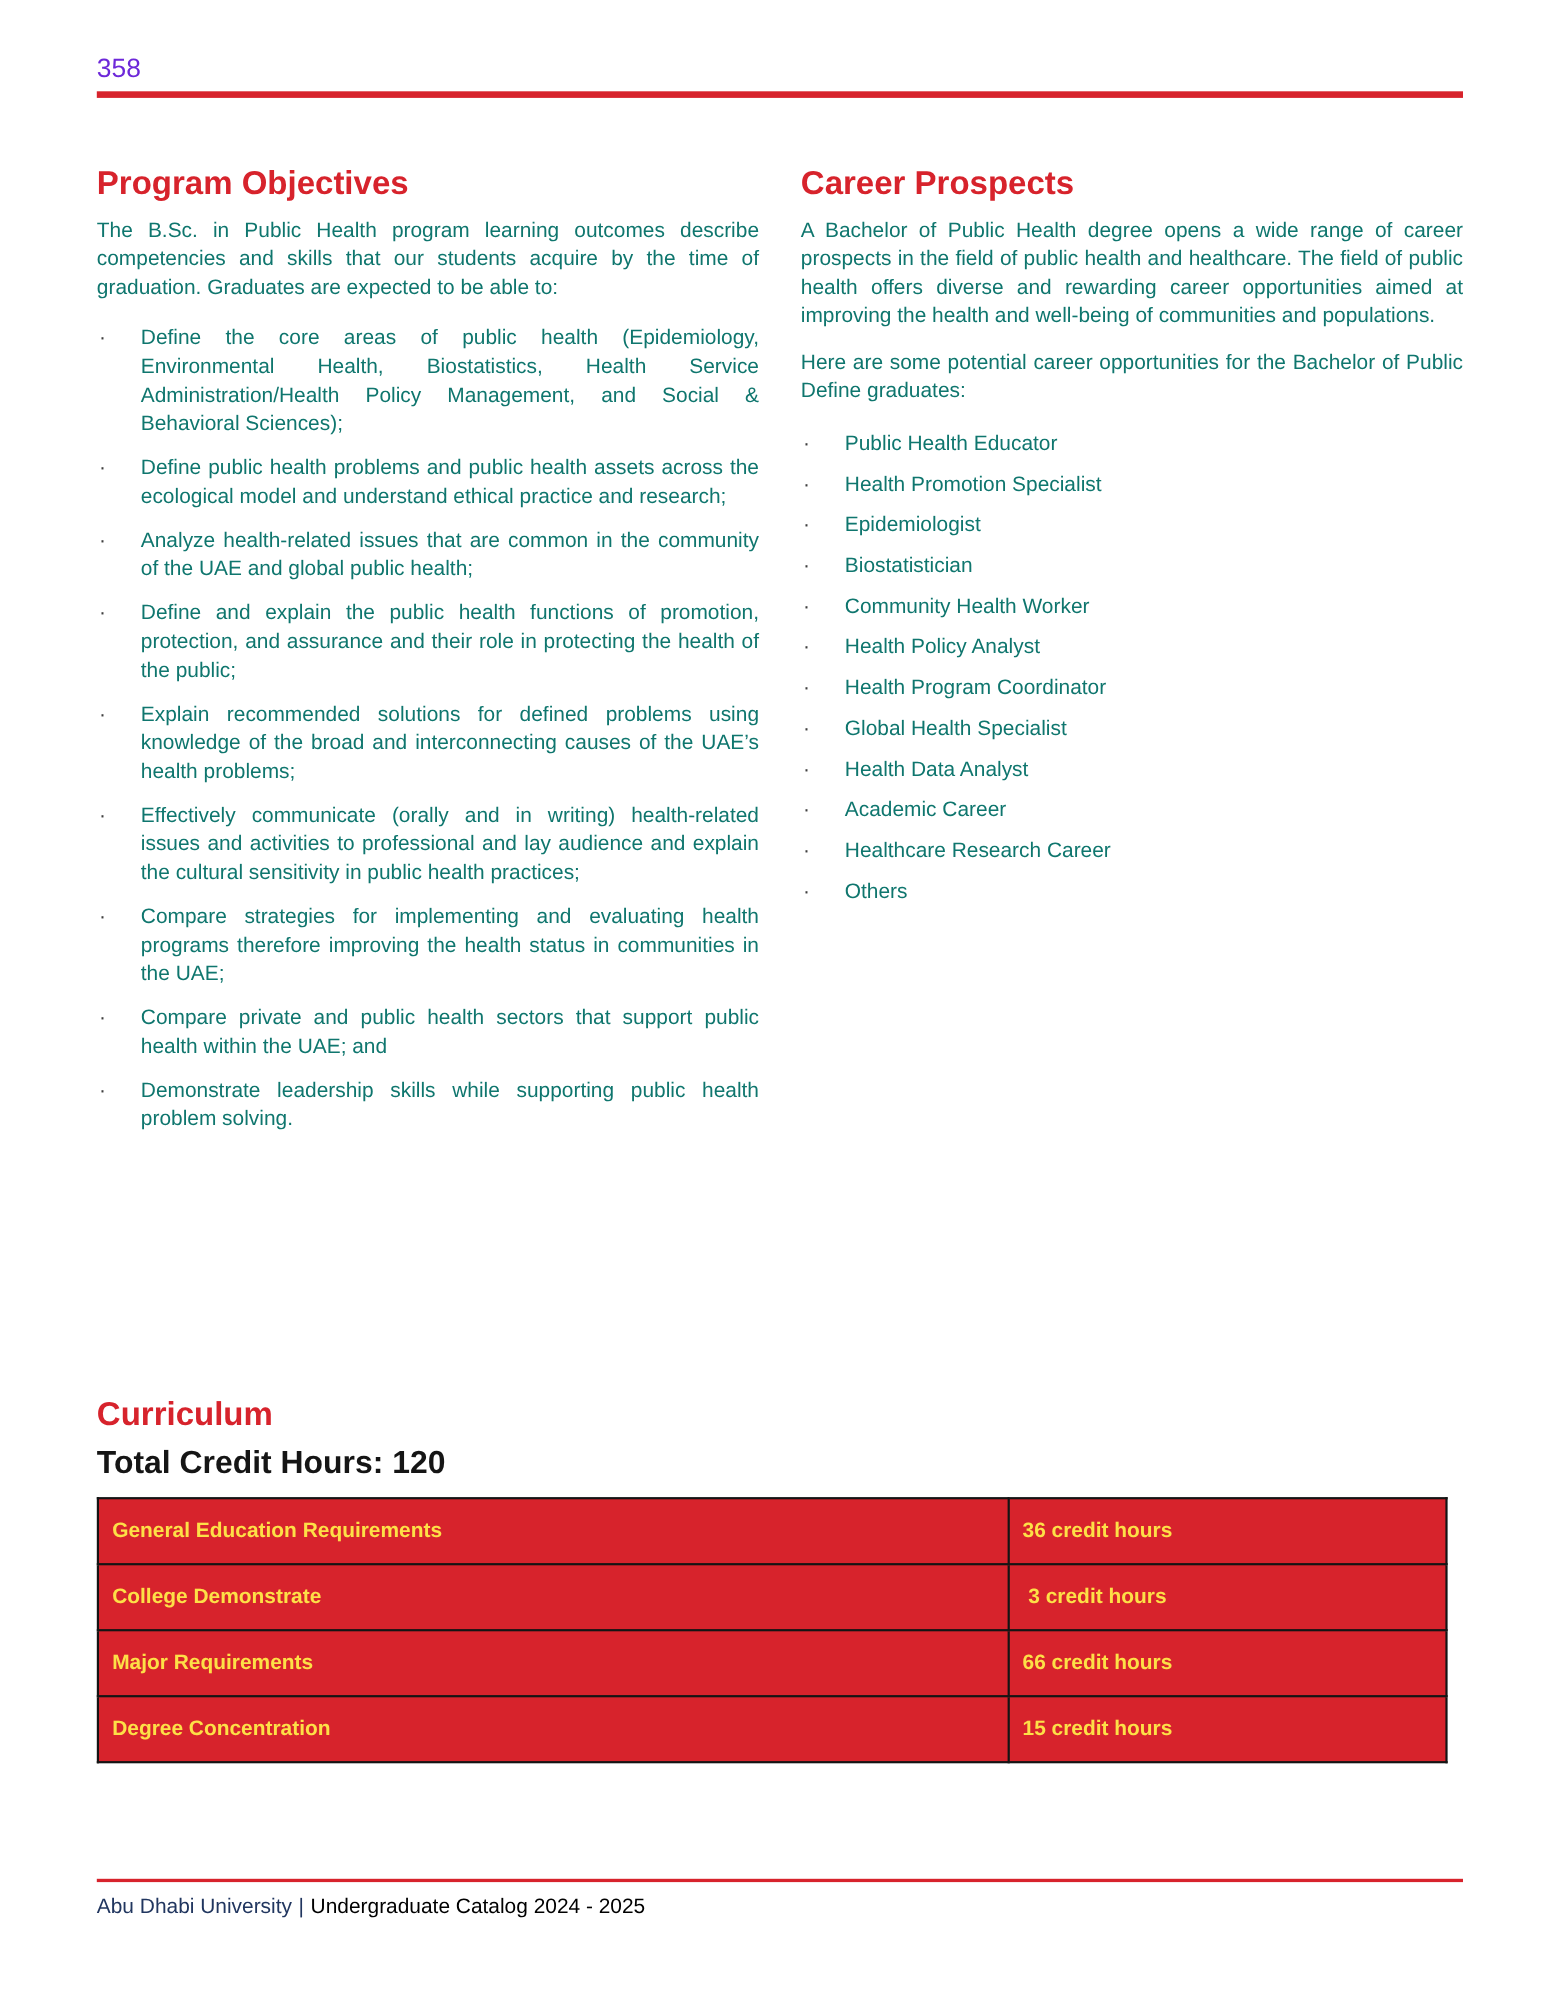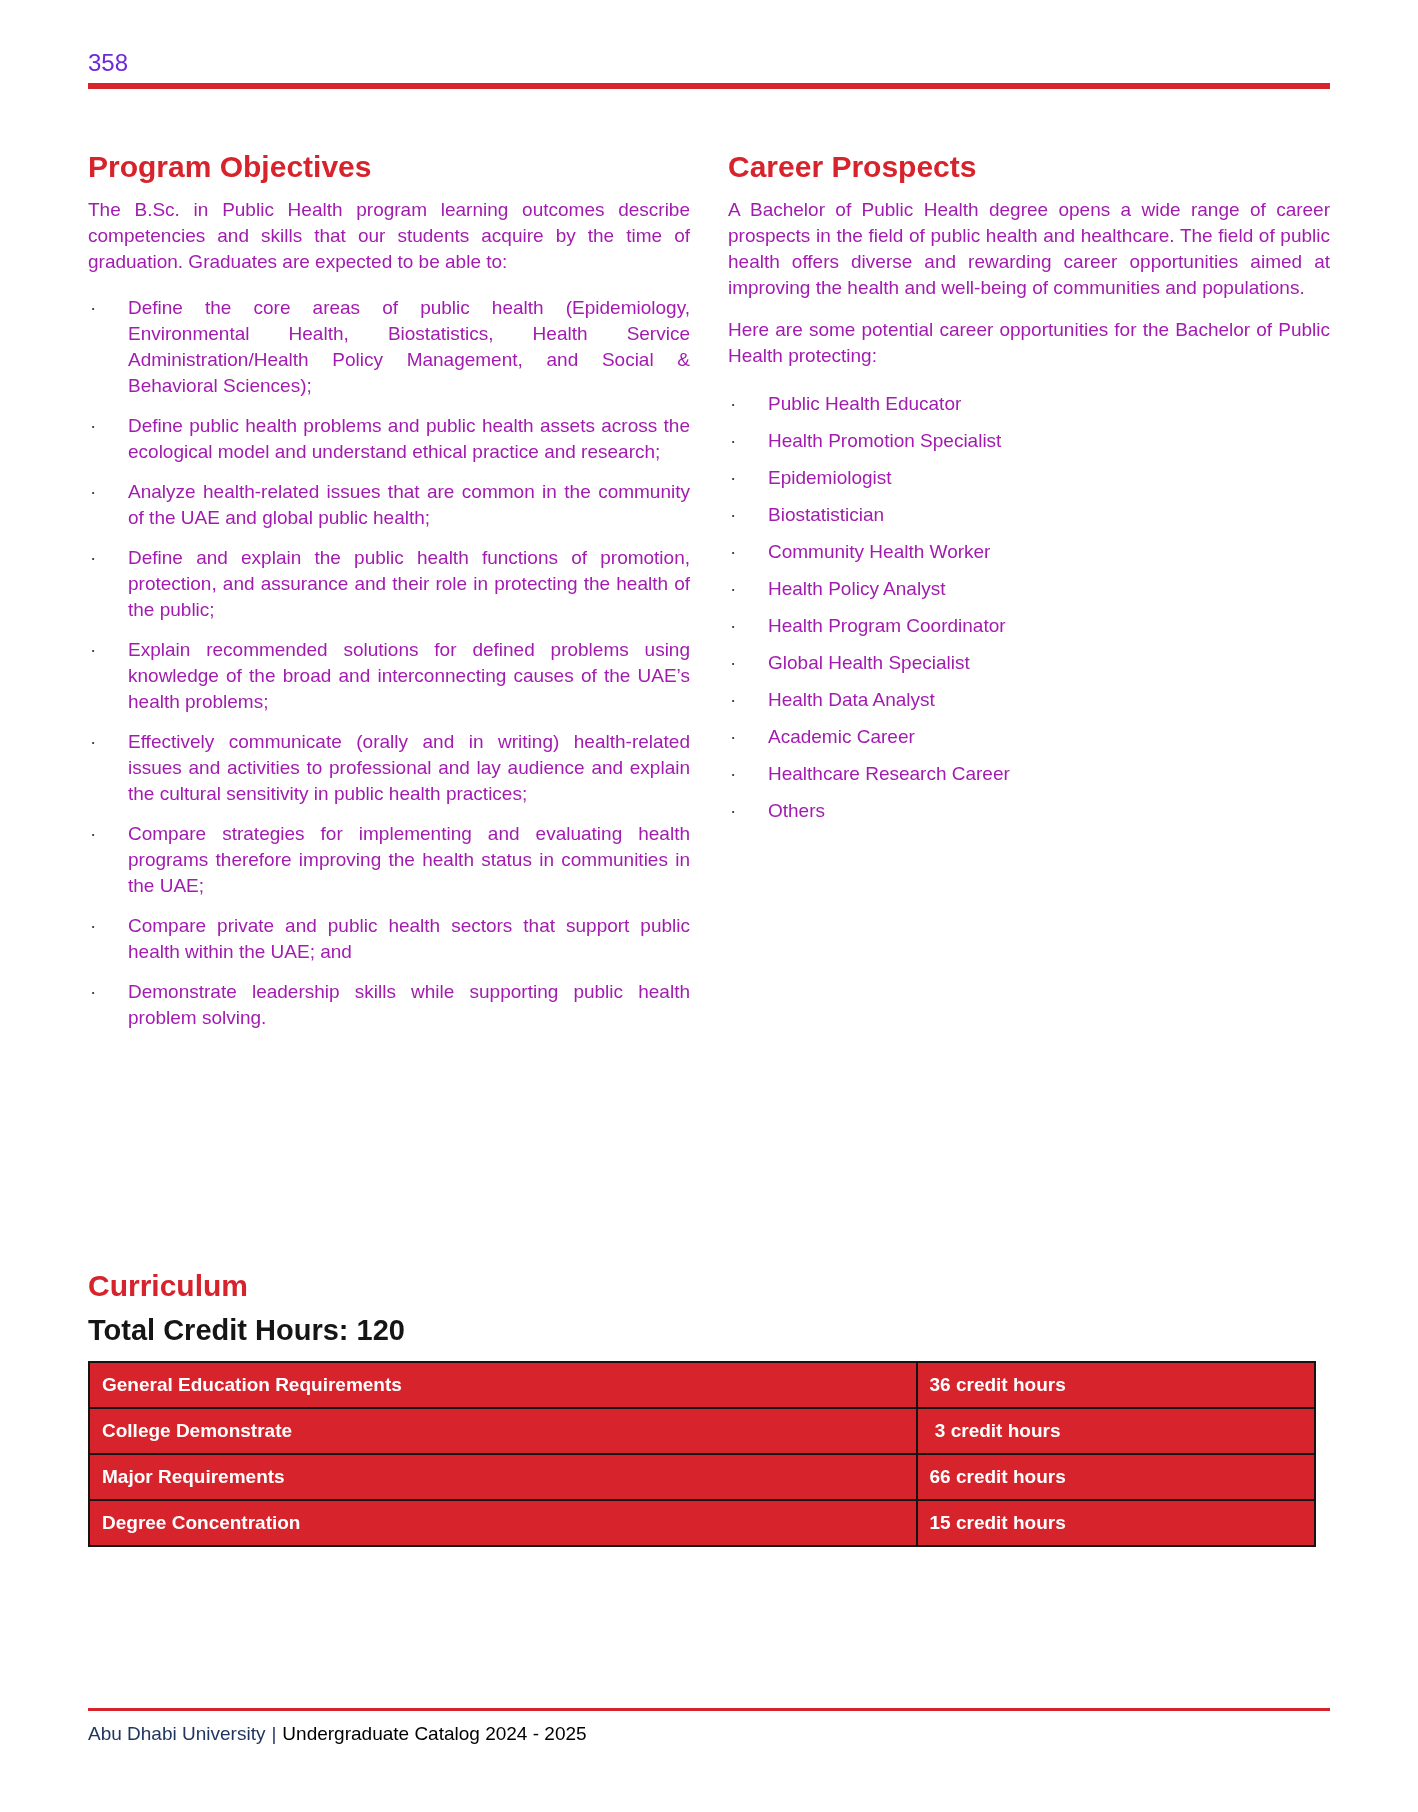--- a/index.html
+++ b/index.html
@@ -40,21 +40,21 @@
     color: #d7232c;
     font-size: 30px;
     line-height: 40px;
     font-weight: 700;
     margin-bottom: 10px;
   }
 
   .body-text {
     font-size: 19px;
     line-height: 26px;
-    color: #a21caf;
+    color: #0f766e;
     text-align: justify;
   }
   p.para { margin-bottom: 16px; }
 
   ul.bullet-list { list-style: none; margin-top: 20px; }
   ul.bullet-list li {
     position: relative;
     padding-left: 40px;
     margin-bottom: 14px;
   }
@@ -89,24 +89,24 @@
     font-weight: 700;
     margin-bottom: 12px;
   }
   table.req-table {
     width: 1228px;
     border-collapse: collapse;
   }
   table.req-table td {
     background: #d7232c;
     border: 2px solid #141414;
-    height: 46px;
+    height: 60px;
     vertical-align: middle;
     padding: 0 17px 0 12px;
-    color: #ffffff;
+    color: #fde047;
     font-size: 19px;
     font-weight: 700;
     white-space: pre-wrap;
   }
   td.req-label { width: 67.5%; }
   td.req-value { width: 32.5%; }
 
   
   .footer {
     position: absolute;
@@ -149,21 +149,21 @@
           <li>Effectively communicate (orally and in writing) health-related issues and activities to professional and lay audience and explain the cultural sensitivity in public health practices;</li>
           <li>Compare strategies for implementing and evaluating health programs therefore improving the health status in communities in the UAE;</li>
           <li>Compare private and public health sectors that support public health within the UAE; and</li>
           <li>Demonstrate leadership skills while supporting public health problem solving.</li>
         </ul>
       </section>
 
       <section class="col">
         <h2 class="section-title">Career Prospects</h2>
         <p class="body-text para">A Bachelor of Public Health degree opens a wide range of career prospects in the field of public health and healthcare. The field of public health offers diverse and rewarding career opportunities aimed at improving the health and well-being of communities and populations.</p>
-        <p class="body-text para">Here are some potential career opportunities for the Bachelor of Public Health protecting:</p>
+        <p class="body-text para">Here are some potential career opportunities for the Bachelor of Public Define graduates:</p>
         <ul class="bullet-list career-list body-text">
           <li>Public Health Educator</li>
           <li>Health Promotion Specialist</li>
           <li>Epidemiologist</li>
           <li>Biostatistician</li>
           <li>Community Health Worker</li>
           <li>Health Policy Analyst</li>
           <li>Health Program Coordinator</li>
           <li>Global Health Specialist</li>
           <li>Health Data Analyst</li>

